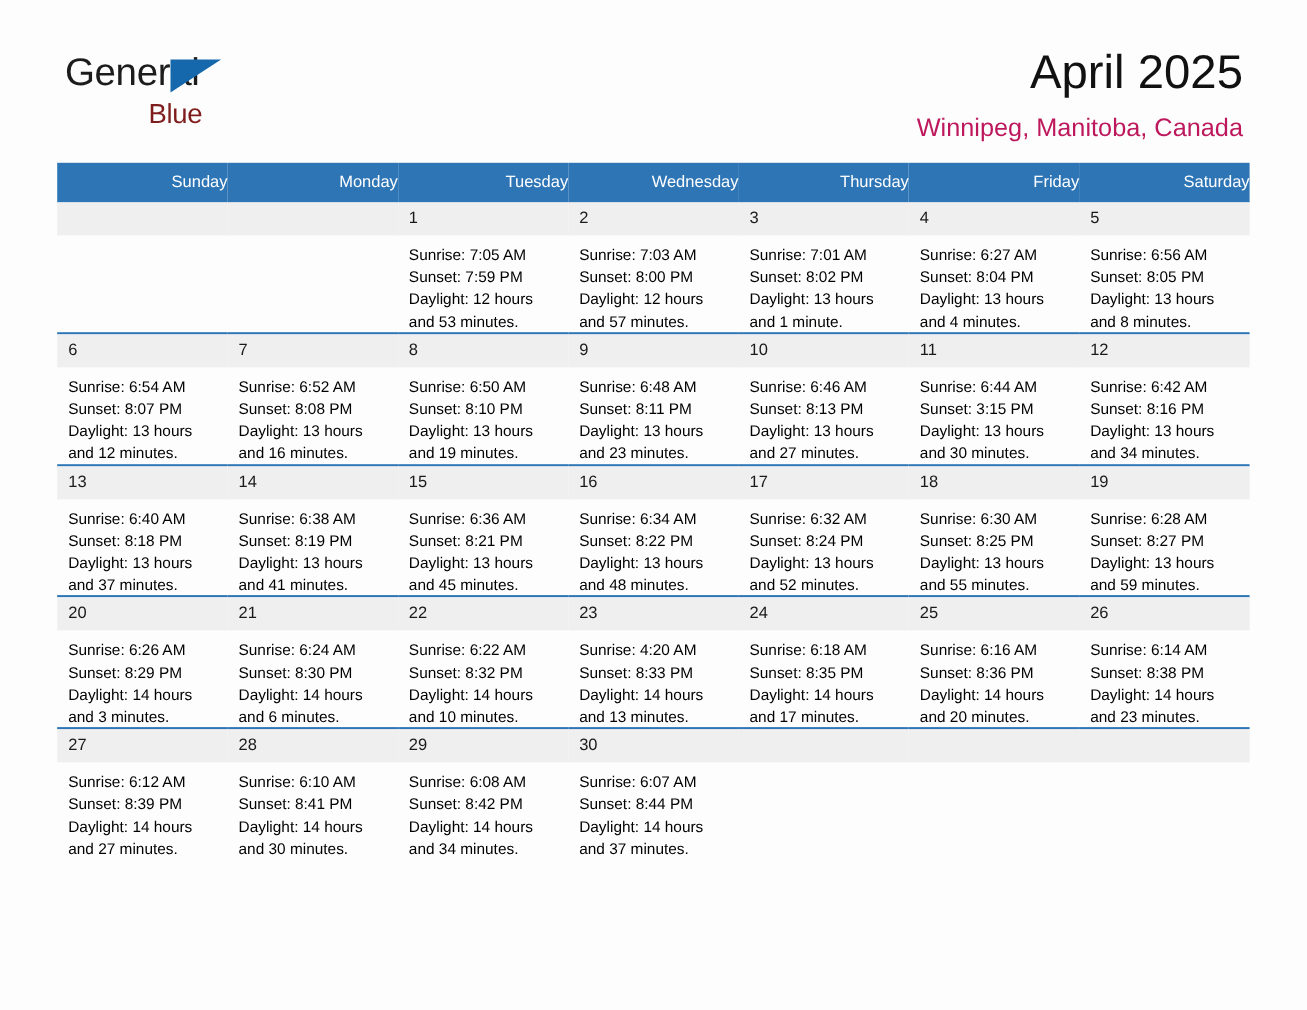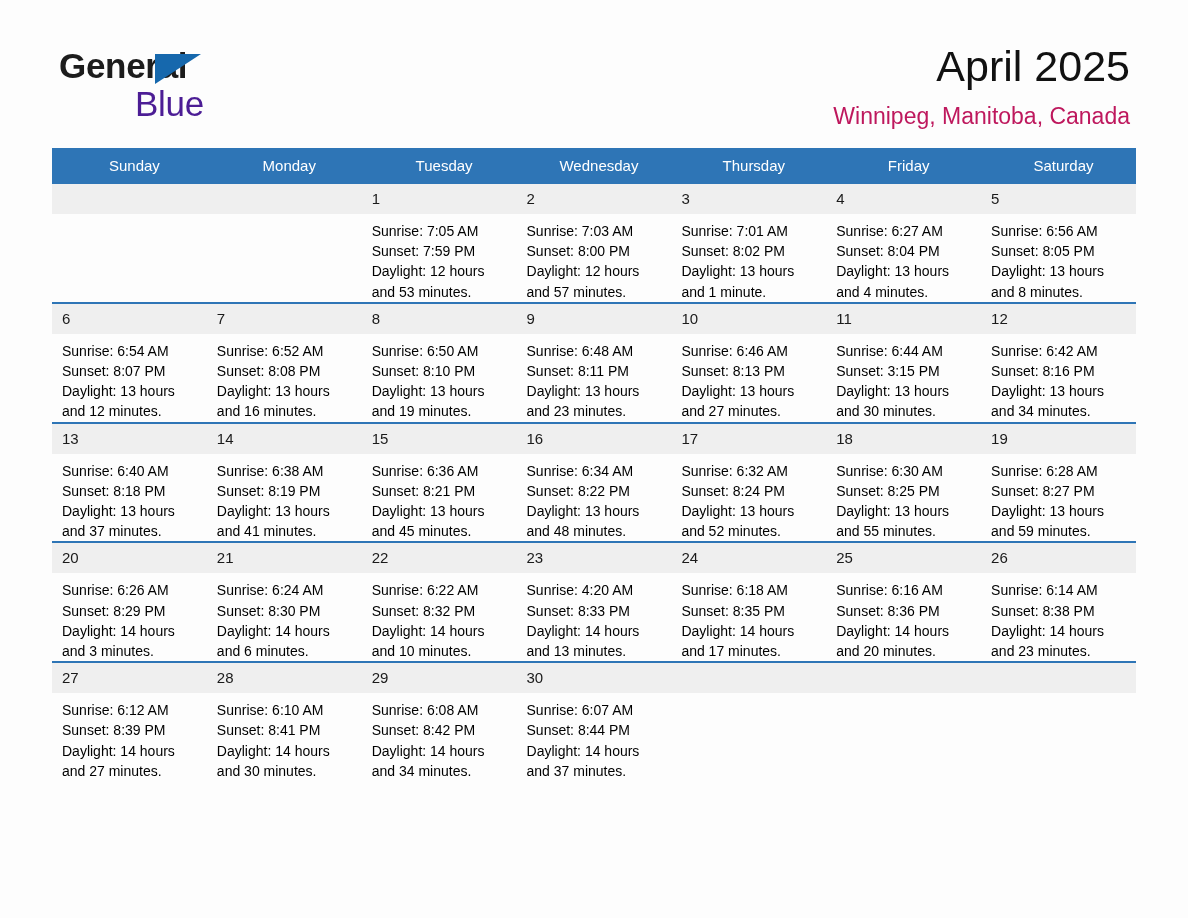--- a/index.html
+++ b/index.html
@@ -36,42 +36,42 @@
     top: 46px;
     width: 200px;
     height: 88px;
   }
   .brand-line1 {
     position: relative;
     font-size: 35px;
     line-height: 40px;
     letter-spacing: -0.3px;
     color: #1c1c1c;
-    font-weight: 700;
+    font-weight: 400;
     white-space: nowrap;
   }
   .brand-triangle {
     position: absolute;
     left: 96px;
     top: 8px;
     width: 0;
     height: 0;
     border-left: 46px solid #1668ad;
     border-bottom: 0 solid transparent;
     border-top: 30px solid transparent;
     transform: scaleY(-1);
   }
   .brand-line2 {
     position: absolute;
     left: 76px;
     top: 38px;
-    font-size: 35px;
+    font-size: 25px;
     line-height: 40px;
     letter-spacing: -0.3px;
-    color: #4c1d95;
+    color: #7f1d1d;
     font-weight: 400;
     white-space: nowrap;
   }
 
   .title-block {
     position: absolute;
     right: 6px;
     top: 40px;
     text-align: right;
   }
@@ -97,21 +97,21 @@
     width: 1084px;
     border-collapse: collapse;
     table-layout: fixed;
   }
 
   .dow-row th {
     background: #2e75b6;
     color: #ffffff;
     font-size: 15px;
     font-weight: 400;
-    text-align: center;
+    text-align: right;
     padding: 8px 0 9px 10px;
     height: 19px;
     box-sizing: content-box;
   }
 
   .week-row > td {
     vertical-align: top;
     padding: 0;
     border-top: 2px solid #2e75b6;
     height: 113px;

